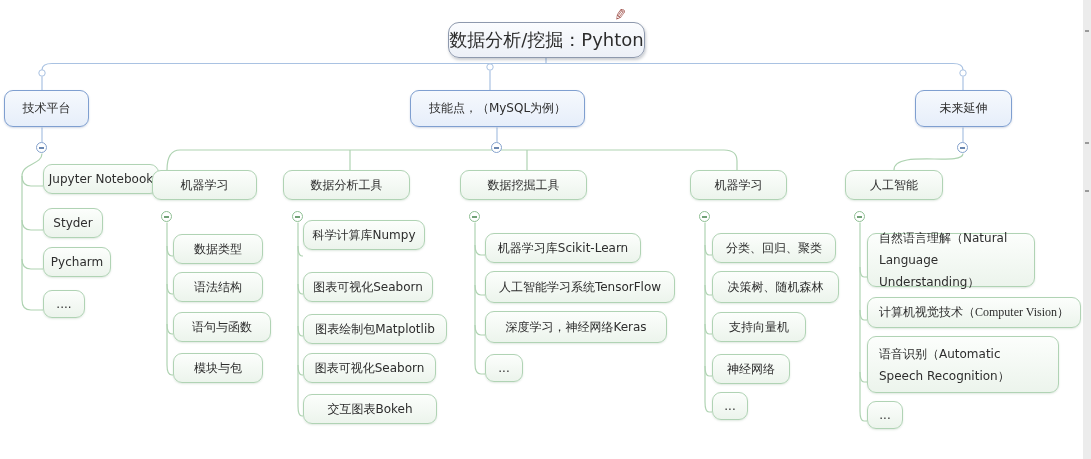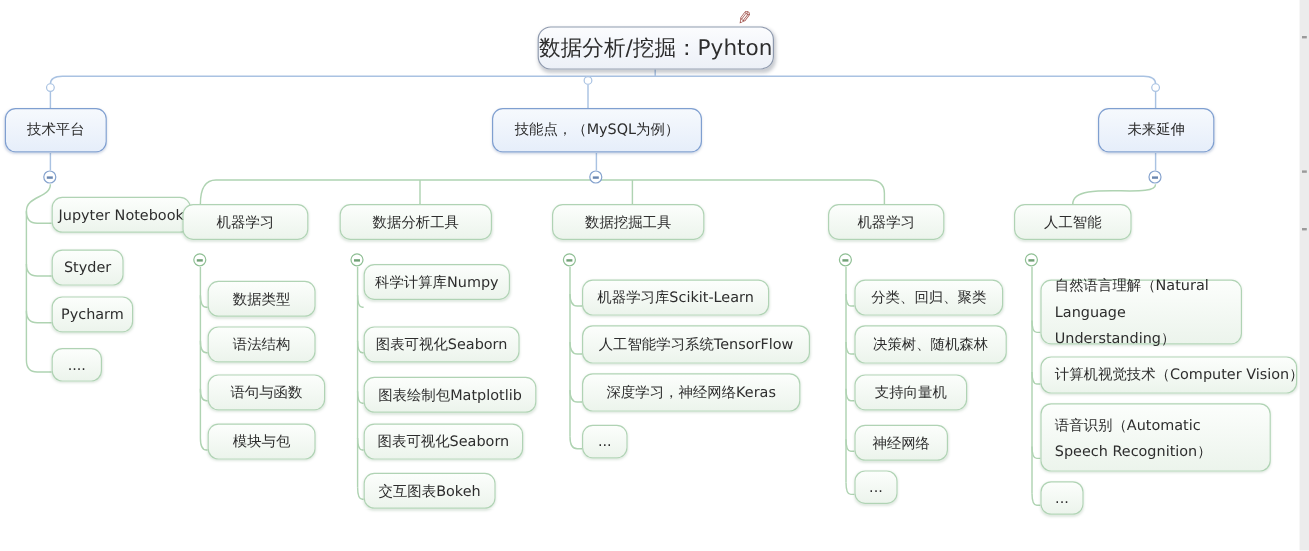--- a/index.html
+++ b/index.html
@@ -32,21 +32,21 @@
     background:linear-gradient(180deg,#f6f9fd 0%,#e6eefa 100%);
     border:1px solid #7f9fd0;
     box-shadow:0 1px 2px rgba(70,100,150,.25);
   }
   .green{
     background:linear-gradient(180deg,#fcfefc 0%,#ecf4ec 100%);
     border:1px solid #b0d3b4;
     box-shadow:0 1px 2px rgba(80,125,85,.18);
   }
   .wrap{white-space:normal;line-height:22px;justify-content:flex-start;text-align:left;padding:2px 11px;}
-  .left-al{justify-content:flex-start;padding:0 11px;}
+  .left-al{justify-content:flex-start;padding:0 11px;font-family:Liberation Serif, serif;}
   .collapse{
     position:absolute;width:11px;height:11px;border-radius:50%;
     background:#fff;box-sizing:border-box;cursor:pointer;
   }
   .collapse::after{
     content:"";position:absolute;left:2px;right:2px;top:4.4px;height:1.2px;
     background:currentColor;
   }
   .c-green{border:1px solid #8fbf94;color:#71a176;}
   .c-blue{border:1px solid #86a3ce;color:#6b87b0;}
@@ -155,21 +155,21 @@
 
   <div class="node green" style="left:173px;top:234px;width:90px;height:30px">数据类型</div>
   <div class="node green" style="left:173px;top:272px;width:90px;height:30px">语法结构</div>
   <div class="node green" style="left:173px;top:312px;width:98px;height:30px">语句与函数</div>
   <div class="node green" style="left:173px;top:353px;width:90px;height:30px">模块与包</div>
 
   <div class="node green" style="left:303px;top:220px;width:122px;height:30px">科学计算库Numpy</div>
   <div class="node green" style="left:303px;top:272px;width:130px;height:30px">图表可视化Seaborn</div>
   <div class="node green" style="left:303px;top:314px;width:144px;height:30px">图表绘制包Matplotlib</div>
   <div class="node green" style="left:303px;top:353px;width:133px;height:30px">图表可视化Seaborn</div>
-  <div class="node green" style="left:303px;top:394px;width:110px;height:30px">交互图表Bokeh</div>
+  <div class="node green" style="left:303px;top:394px;width:134px;height:30px">交互图表Bokeh</div>
 
   <div class="node green" style="left:485px;top:233px;width:156px;height:30px">机器学习库Scikit-Learn</div>
   <div class="node green" style="left:485px;top:271px;width:190px;height:32px">人工智能学习系统TensorFlow</div>
   <div class="node green" style="left:485px;top:311px;width:182px;height:32px">深度学习，神经网络Keras</div>
   <div class="node green" style="left:485px;top:354px;width:38px;height:28px">...</div>
 
   <div class="node green" style="left:712px;top:233px;width:124px;height:30px">分类、回归、聚类</div>
   <div class="node green" style="left:712px;top:271px;width:127px;height:32px">决策树、随机森林</div>
   <div class="node green" style="left:712px;top:312px;width:94px;height:30px">支持向量机</div>
   <div class="node green" style="left:712px;top:354px;width:78px;height:30px">神经网络</div>

